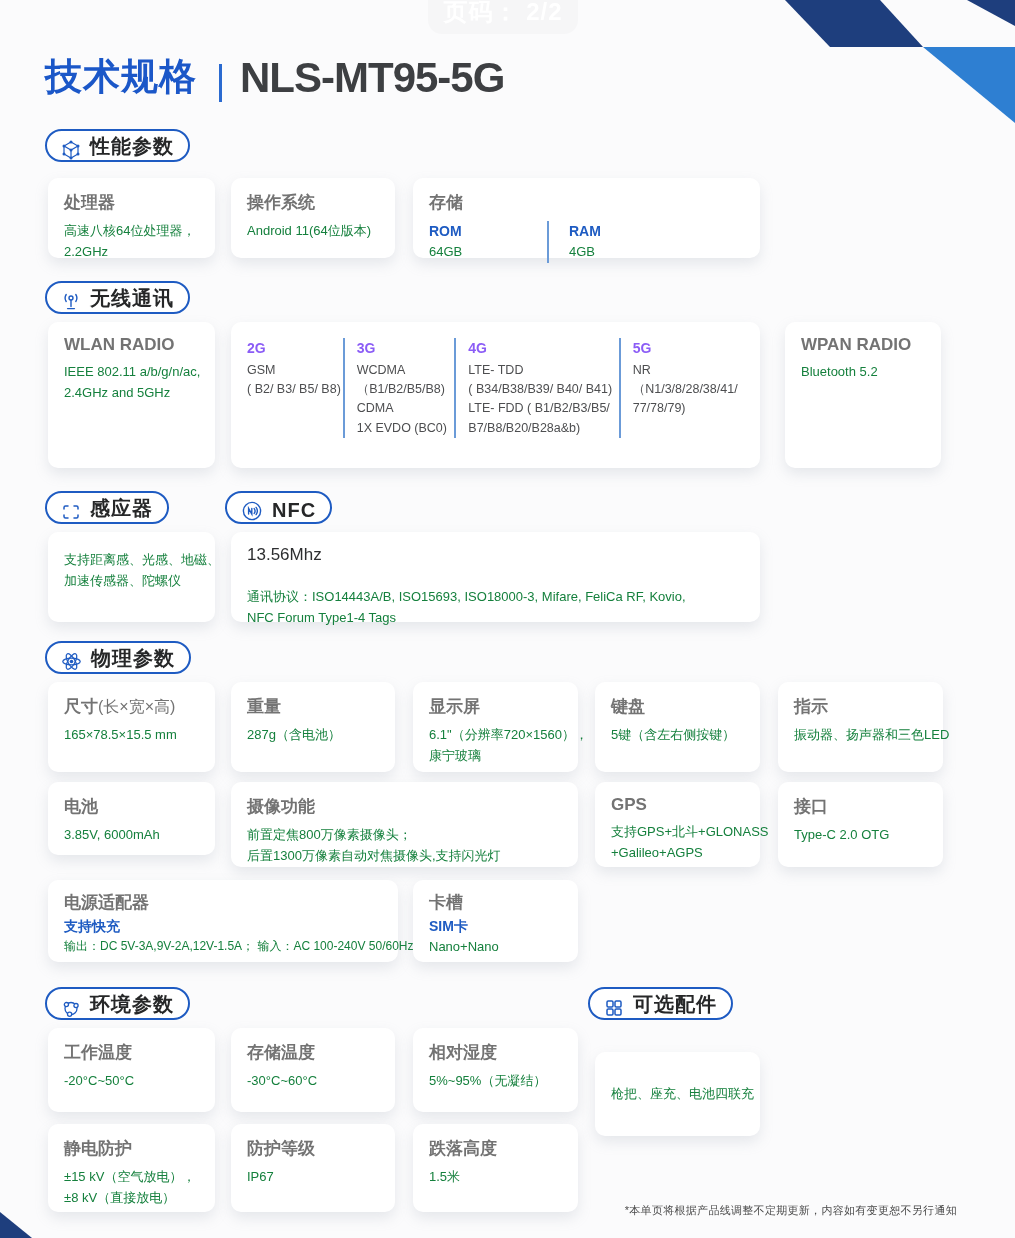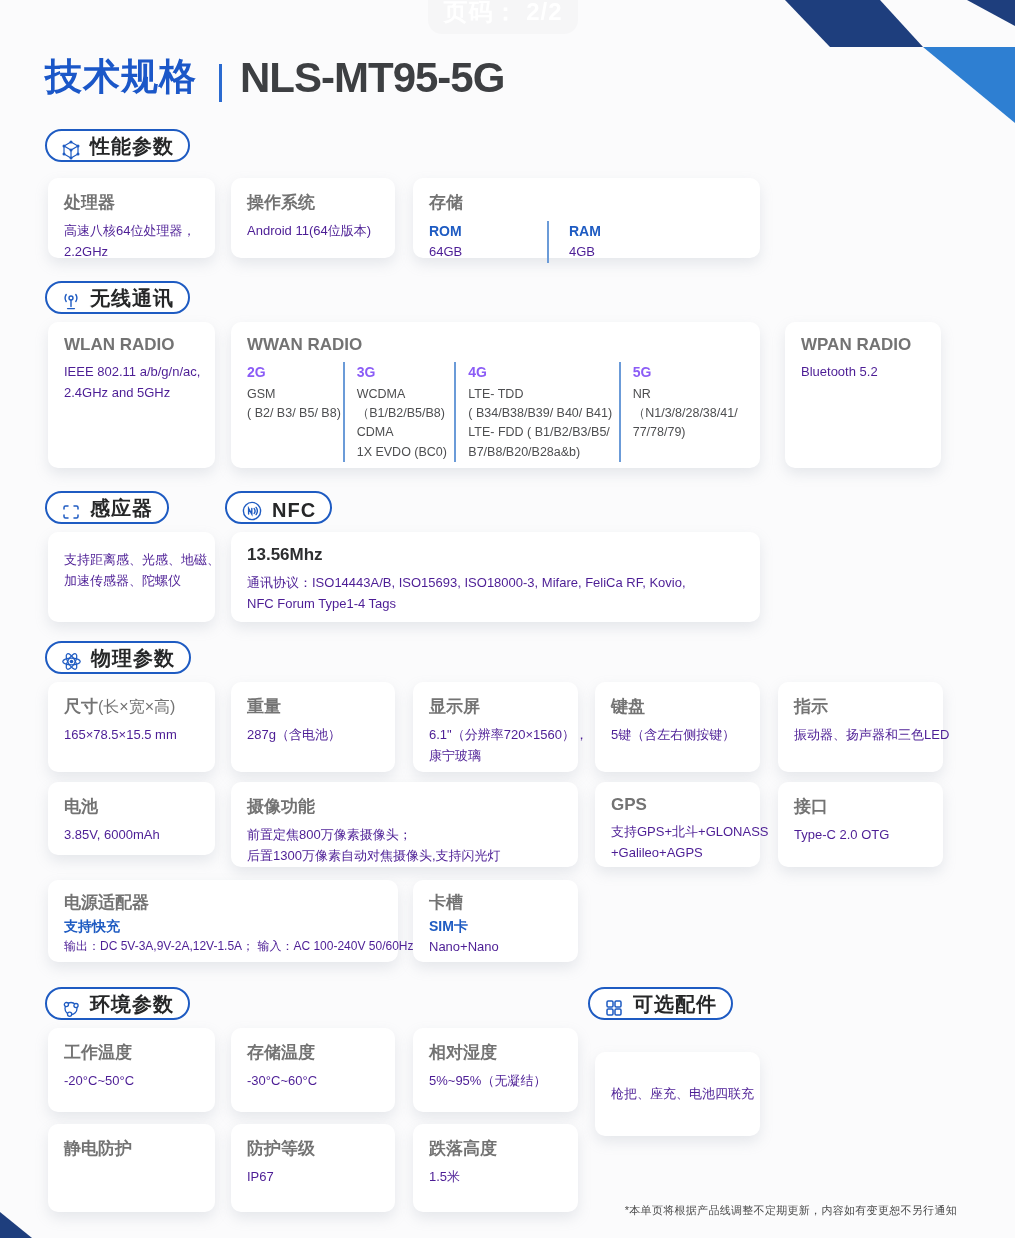--- a/index.html
+++ b/index.html
@@ -32,35 +32,35 @@
   .pill .pill-label { font-size:20px; font-weight:900; color:#262728; letter-spacing:1px; white-space:nowrap; }
   .pill svg { flex:0 0 auto; }
   
   .card {
     position:absolute; background:#ffffff; border-radius:10px;
     box-shadow:0 6px 14px rgba(145,155,168,0.20);
     padding:13px 16px;
   }
   .card-title { font-size:17px; font-weight:900; color:#737373; margin-bottom:7px; white-space:nowrap; }
   .card-title .title-suffix { font-size:16px; font-weight:400; }
-  .card-body { font-size:13px; color:#4c1d95; line-height:1.6; }
+  .card-body { font-size:13px; color:#15803d; line-height:1.6; }
   .blue-label { color:#1e5bc2; font-weight:700; font-size:14px; line-height:1.5; white-space:nowrap; }
   .v-divider { width:2px; background:#6b9bd8; }
   
   .storage-row { display:flex; margin-top:2px; }
   .storage-col1 { width:118px; }
   .storage-row .v-divider { height:42px; }
   .storage-col2 { padding-left:20px; }
   
   .wwan-cols { display:flex; margin-top:3px; align-items:stretch; }
   .wwan-col { font-size:12.5px; color:#4d4e50; line-height:1.55; }
   .wwan-col.sep { border-left:2px solid #6b9bd8; padding-left:12px; }
   .band-label { color:#8b5cf6; font-weight:700; font-size:14px; margin-bottom:1px; }
   .band-line { white-space:nowrap; }
-  .nfc-title { font-size:17px; font-weight:700; color:#2d2e30; margin-bottom:8px; }
+  .nfc-title { font-size:17px; font-weight:400; color:#2d2e30; margin-bottom:22px; }
   .accessories-card { display:flex; align-items:center; }
   .footnote {
     position:absolute; top:1203px; right:58px;
     font-size:11px; color:#4b4b4b; letter-spacing:0.3px;
   }
   .nowrap { white-space:nowrap; }
 </style>
 </head>
 <body>
 
@@ -146,21 +146,20 @@
 
   <div class="card" style="left:48px;top:322px;width:167px;height:146px;">
     <div class="card-title">WLAN RADIO</div>
     <div class="card-body">
       <div class="nowrap">IEEE 802.11 a/b/g/n/ac,</div>
       <div class="nowrap">2.4GHz and 5GHz</div>
     </div>
   </div>
 
   <div class="card" style="left:231px;top:322px;width:529px;height:146px;">
-    <div class="card-title">WWAN RADIO</div>
     <div class="wwan-cols">
       <div class="wwan-col" style="width:98px;">
         <div class="band-label">2G</div>
         <div class="band-line">GSM</div>
         <div class="band-line">( B2/ B3/ B5/ B8)</div>
       </div>
       <div class="wwan-col sep" style="width:114px;">
         <div class="band-label">3G</div>
         <div class="band-line">WCDMA</div>
         <div class="band-line">（B1/B2/B5/B8)</div>
@@ -345,20 +344,24 @@
     <div class="card-title">相对湿度</div>
     <div class="card-body nowrap">5%~95%（无凝结）</div>
   </div>
 
   <div class="card accessories-card" style="left:595px;top:1052px;width:165px;height:84px;">
     <div class="card-body nowrap">枪把、座充、电池四联充</div>
   </div>
 
   <div class="card" style="left:48px;top:1124px;width:167px;height:88px;">
     <div class="card-title">静电防护</div>
+    <div class="card-body">
+      <div class="nowrap">±15 kV（空气放电），</div>
+      <div class="nowrap">±8 kV（直接放电）</div>
+    </div>
   </div>
 
   <div class="card" style="left:231px;top:1124px;width:164px;height:88px;">
     <div class="card-title">防护等级</div>
     <div class="card-body nowrap">IP67</div>
   </div>
 
   <div class="card" style="left:413px;top:1124px;width:165px;height:88px;">
     <div class="card-title">跌落高度</div>
     <div class="card-body nowrap">1.5米</div>

